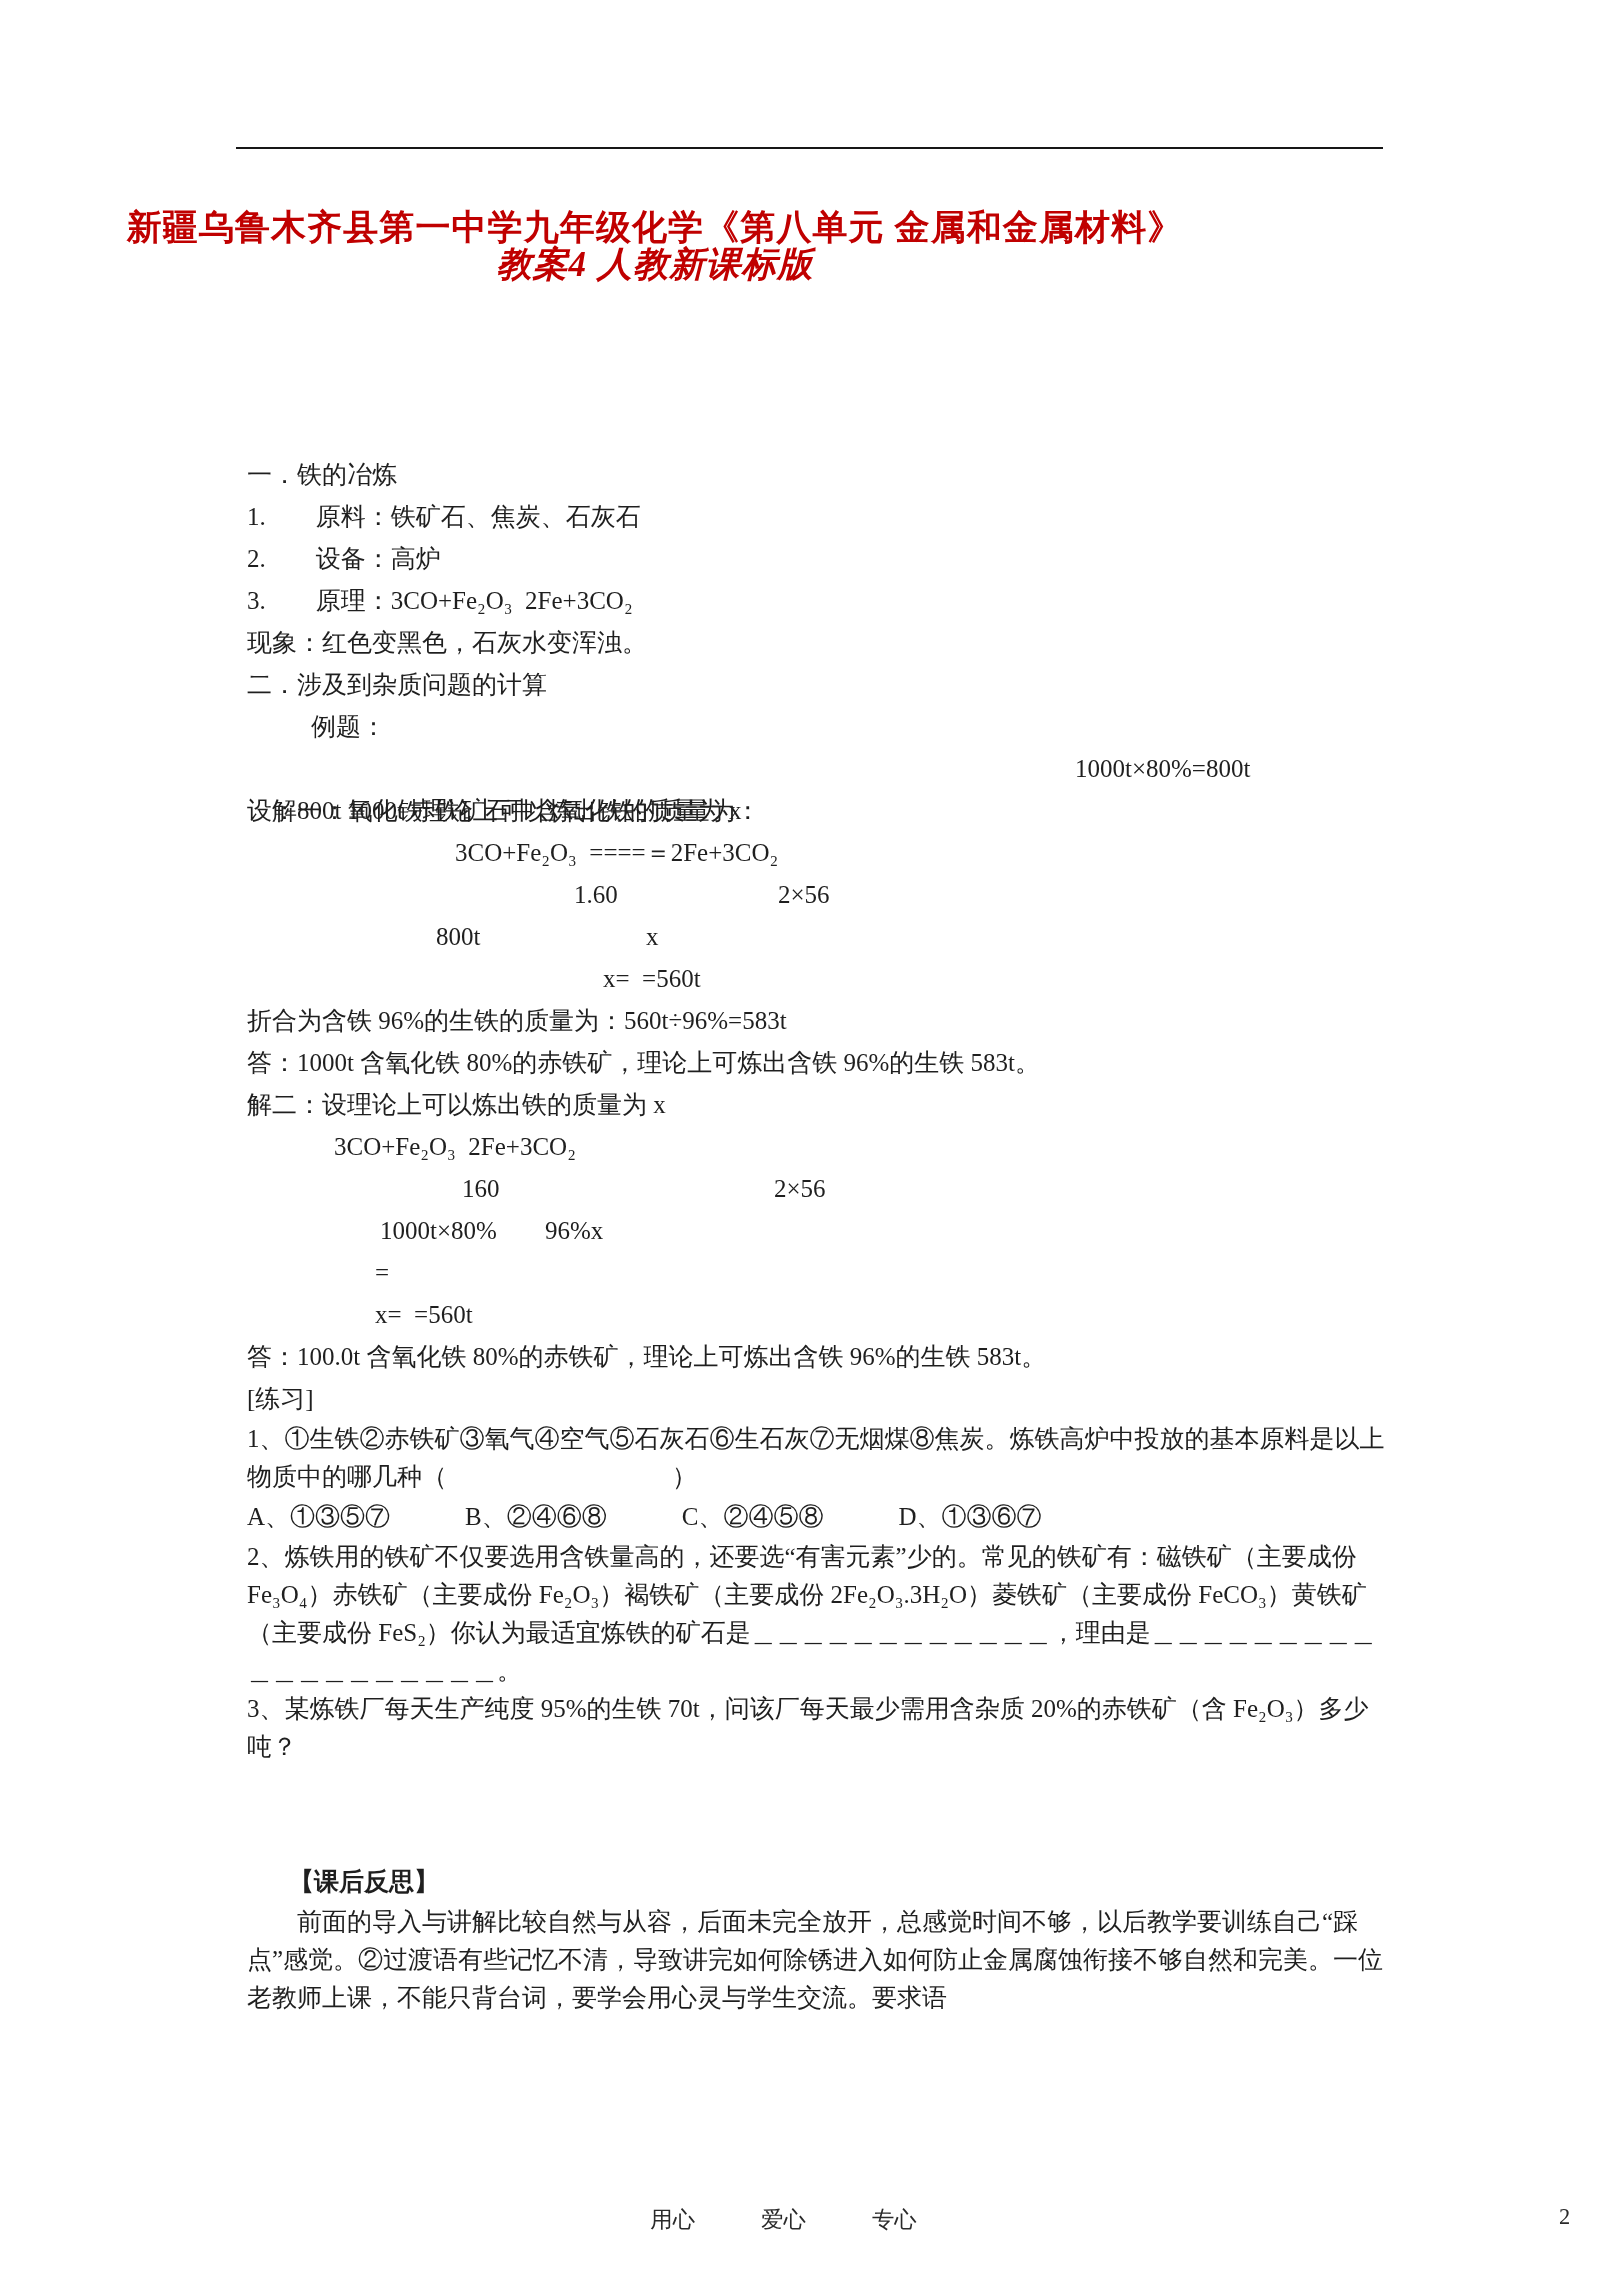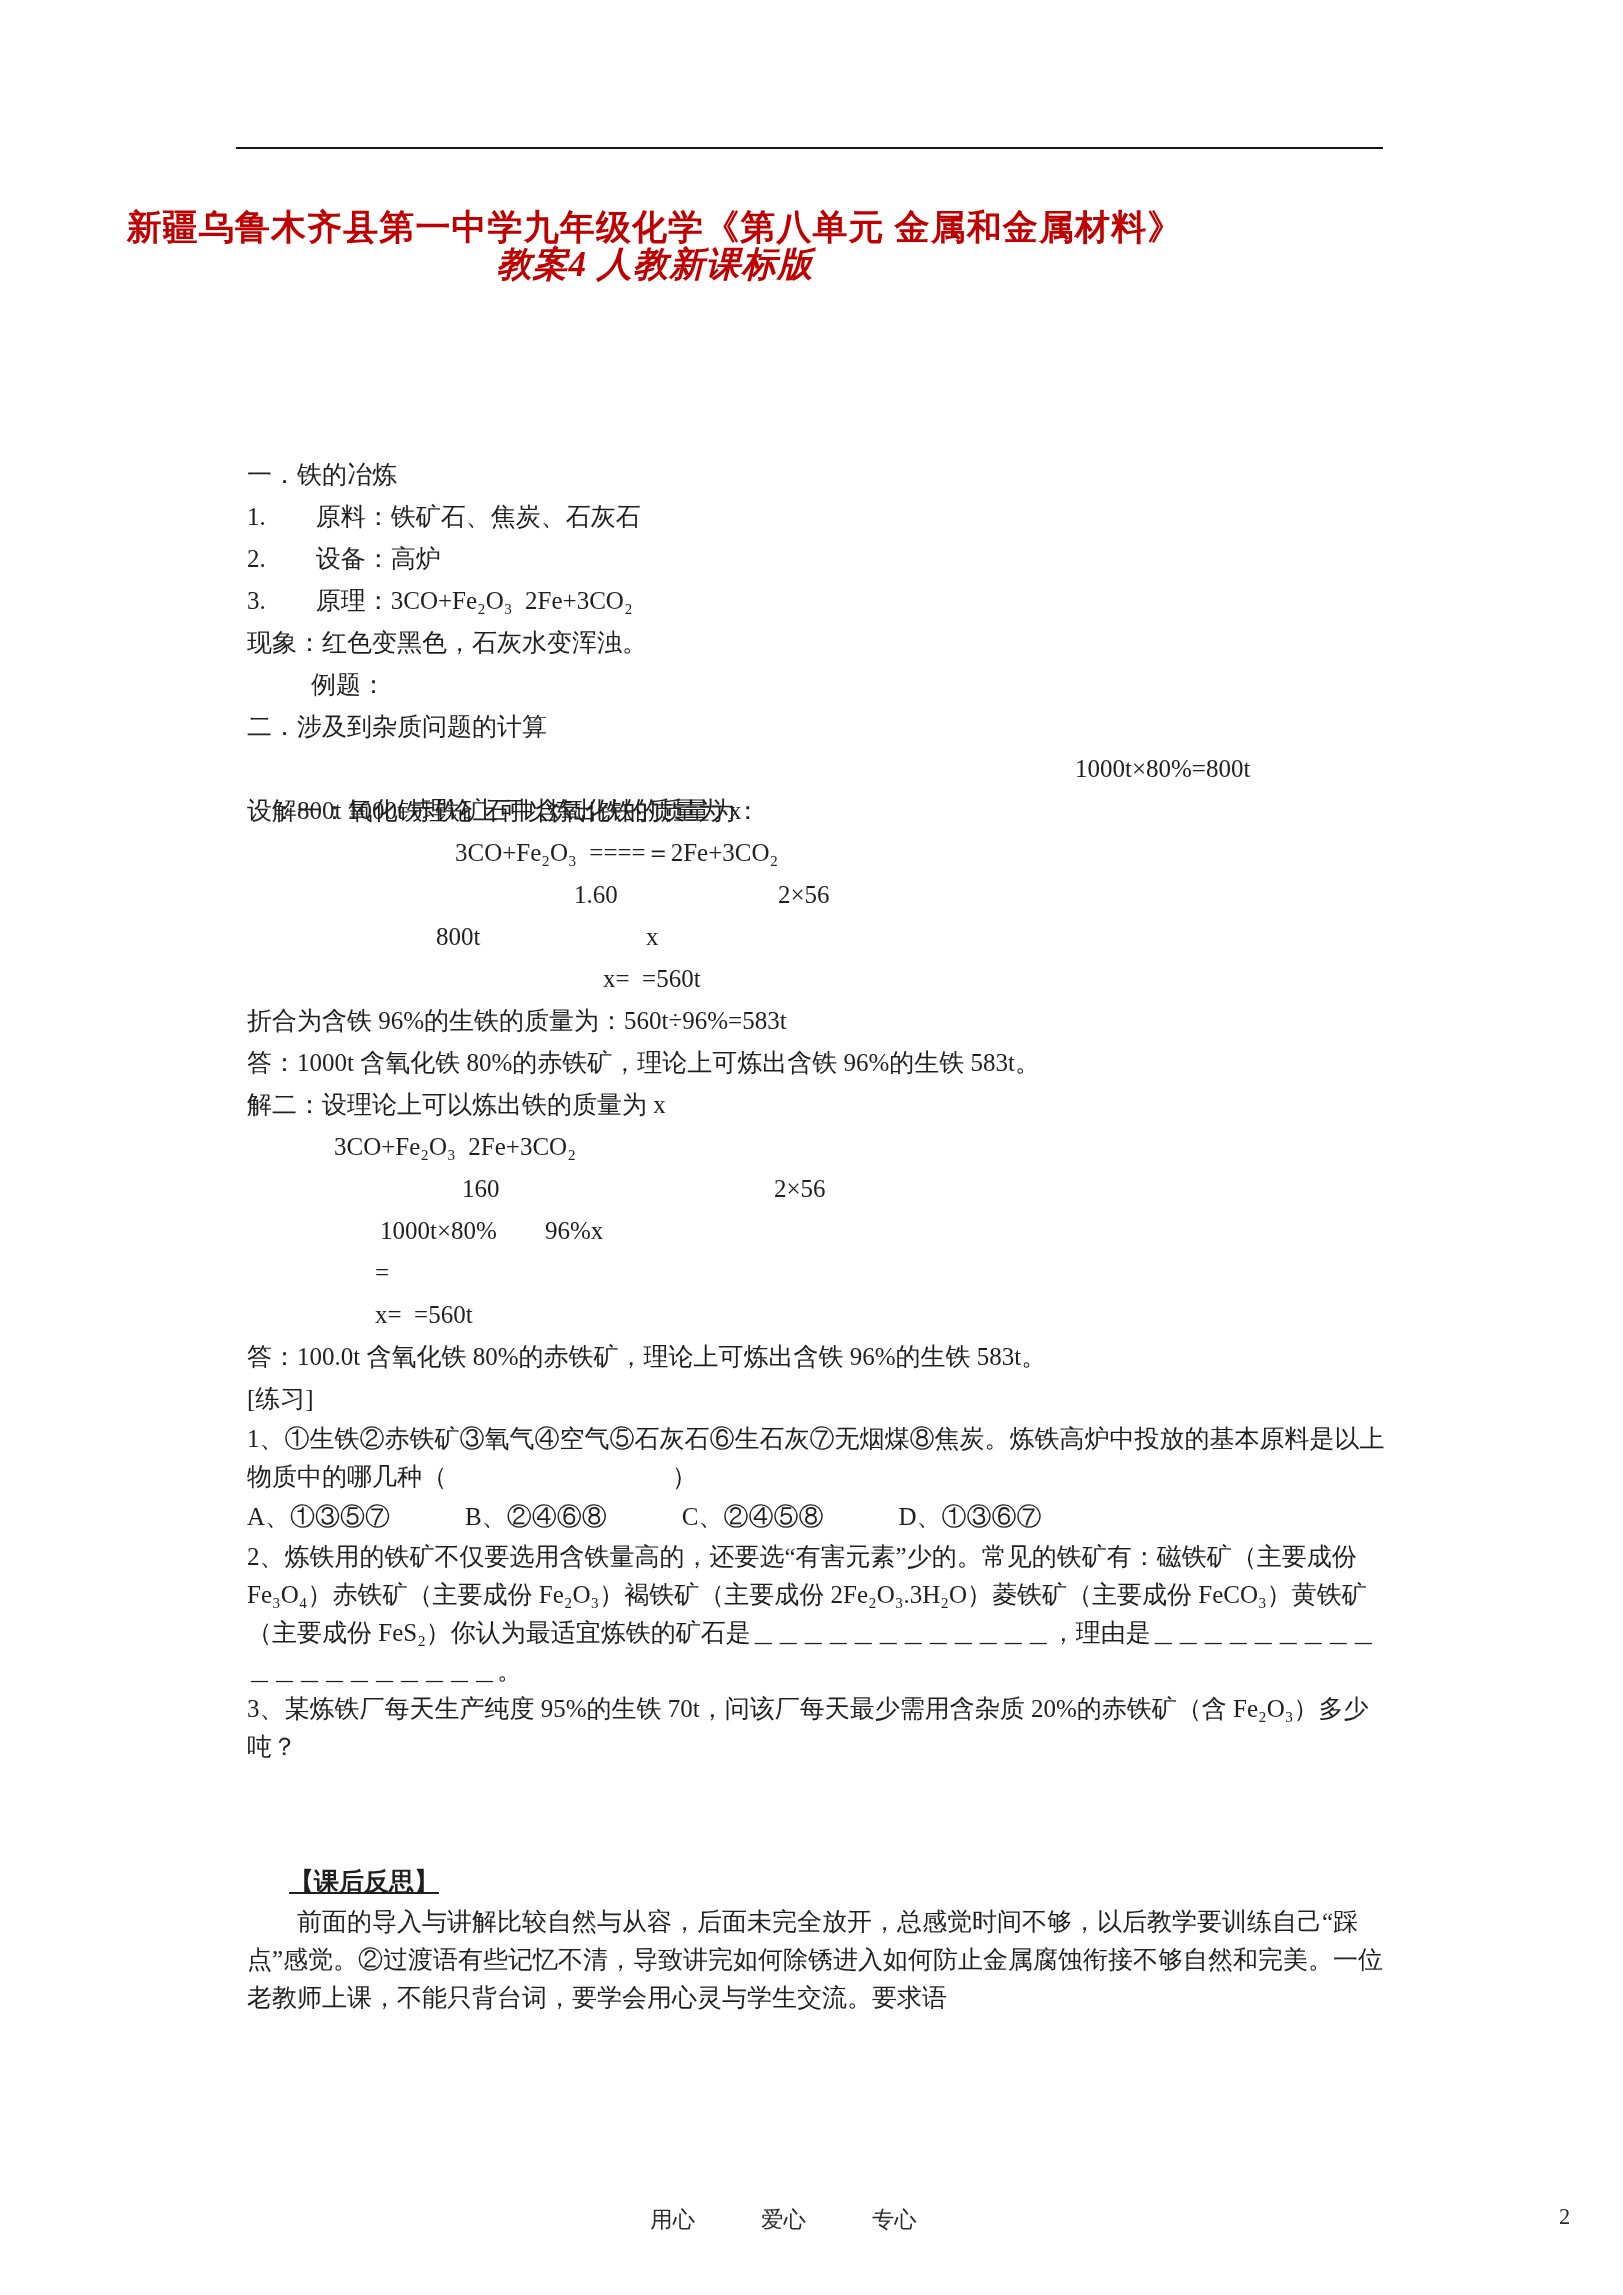--- a/index.html
+++ b/index.html
@@ -24,21 +24,21 @@
   .doc{
     position:absolute;left:247px;top:454px;width:1144px;
     font-size:25px;line-height:42px;
   }
   .ln{height:42px;white-space:pre-wrap;}
   .rel{position:relative;}
   .seg{white-space:pre-wrap;}
   .abs{position:absolute;top:0;white-space:pre-wrap;}
   .para{margin:0;line-height:38px;white-space:pre-wrap;}
   .indent2{text-indent:50px;}
-  .bold{font-weight:700;text-decoration:underline;}
+  .bold{font-weight:700;}
   .ind-114{padding-left:64px;}
   .ind-75{padding-left:42px;}
   .spacer{height:95px;}
   .footer{
     position:absolute;left:0;top:2204px;width:1340px;height:34px;
     font-size:22.4px;color:#2a2a2a;
   }
   .footer-words{
     position:absolute;left:0;top:0;width:1623px;
     display:flex;justify-content:center;gap:66px;
@@ -55,22 +55,22 @@
   <span class="title-line">新疆乌鲁木齐县第一中学九年级化学《第八单元 金属和金属材料》</span>
   <span class="title-line">教案4 人教新课标版</span>
 </div>
 
 <div class="doc">
   <div class="ln">一．铁的冶炼</div>
   <div class="ln">1.　　原料：铁矿石、焦炭、石灰石</div>
   <div class="ln">2.　　设备：高炉</div>
   <div class="ln">3.　　原理：3CO+Fe₂O₃  2Fe+3CO₂</div>
   <div class="ln">现象：红色变黑色，石灰水变浑浊。</div>
+  <div class="ln">二．涉及到杂质问题的计算</div>
   <div class="ln ind-114">例题：</div>
-  <div class="ln">二．涉及到杂质问题的计算</div>
 
   <div class="ln rel">
     <span class="seg">解一：1000t 赤铁矿石中含氧化铁的质量为：</span>
     <span class="abs" style="left:828px">1000t×80%=800t</span>
   </div>
 
   <div class="ln">设：800t 氧化铁理论上可以炼出铁的质量为 x</div>
 
   <div class="ln rel">
     <span class="abs" style="left:208px">3CO+Fe₂O₃  ====＝2Fe+3CO₂</span>

